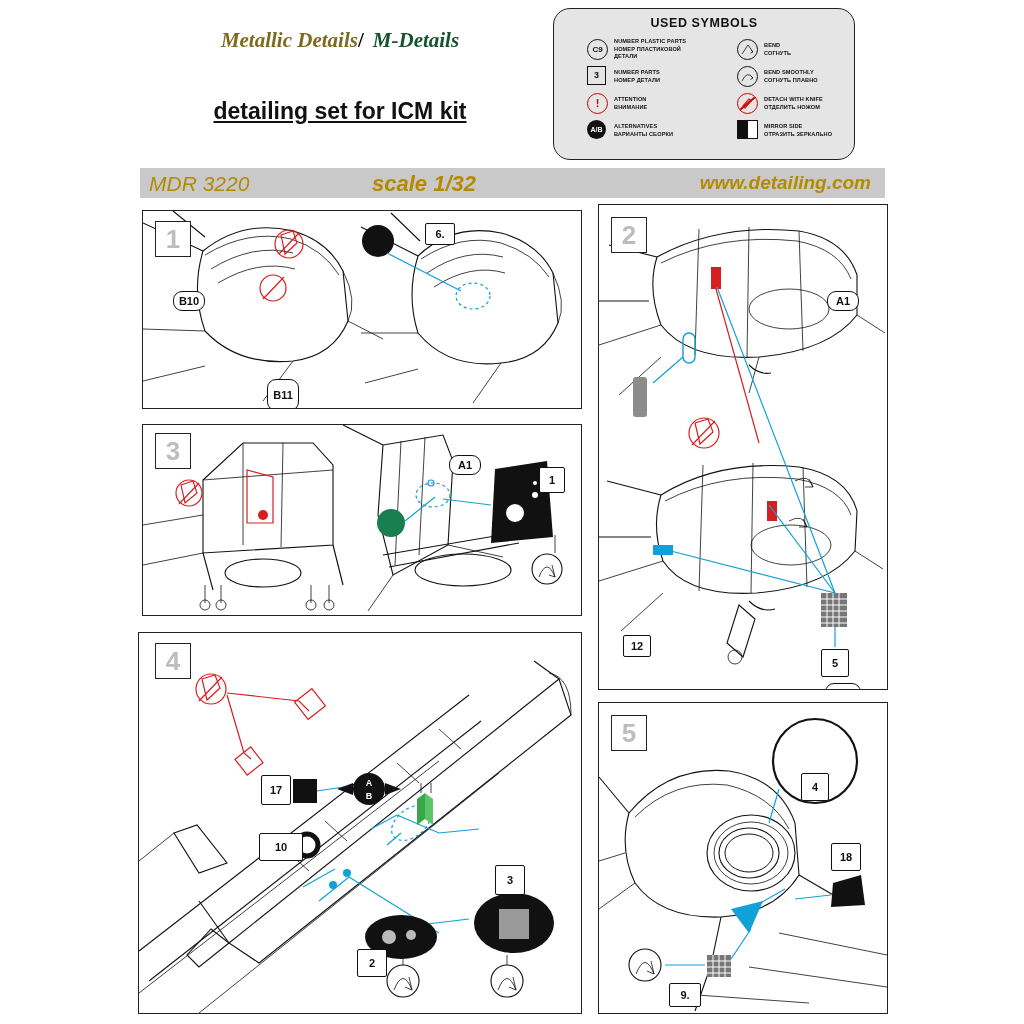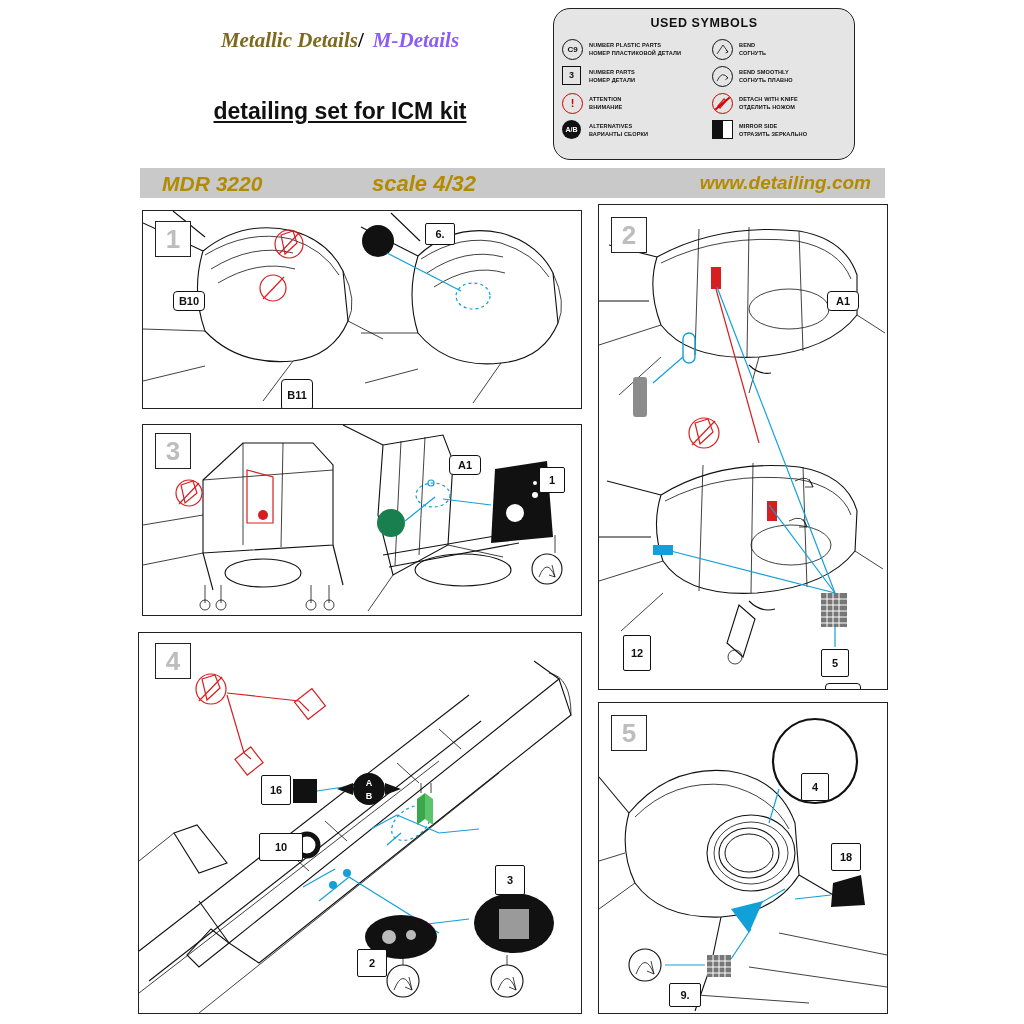--- a/index.html
+++ b/index.html
@@ -33,21 +33,21 @@
   .brand-line {
     font-family: "Liberation Serif", serif;
     font-style: italic;
     font-weight: bold;
     font-size: 21px;
     letter-spacing: 0px;
     white-space: nowrap;
   }
   .brand-metallic { color: #7d6a1e; }
   .brand-slash { color: #000; font-style: normal; }
-  .brand-m { color: #8b5cf6; margin-left: 9px; }
+  .brand-m { color: #14532d; margin-left: 9px; }
 
   .title-main {
     position: absolute;
     left: 140px;
     top: 60px;
     width: 400px;
     text-align: center;
     font-size: 30px;
     font-weight: bold;
     letter-spacing: 0.4px;
@@ -94,20 +94,21 @@
     display: flex;
     align-items: center;
     height: 27px;
   }
   .legend-ico {
     width: 22px;
     height: 22px;
     flex: 0 0 22px;
     margin-right: 5px;
     position: relative;
+    margin-left: 25px;
   }
   .legend-txt {
     font-size: 5.6px;
     line-height: 7.6px;
     font-weight: bold;
     letter-spacing: 0.1px;
   }
   .legend-txt .l1 { display: block; }
   .legend-txt .l2 { display: block; }
 
@@ -164,22 +165,22 @@
   
   .infobar {
     position: absolute;
     left: 140px;
     top: 168px;
     width: 745px;
     height: 30px;
     background: #c9c9c9;
   }
   .infobar .code {
-    position: absolute; left: 22px; top: 4px;
-    font-size: 21px; font-weight: bold; font-style: italic;
+    position: absolute; left: 9px; top: 4px;
+    font-size: 21px; font-weight: normal; font-style: italic;
     color: #b38b00;
   }
   .infobar .scale {
     position: absolute; left: 232px; top: 3px;
     font-size: 22px; font-weight: bold; font-style: italic;
     color: #b38b00;
   }
   .infobar .site {
     position: absolute; right: 14px; top: 4px;
     font-size: 19px; font-weight: bold; font-style: italic;
@@ -215,21 +216,21 @@
     position: absolute;
     border: 1.4px solid #111;
     background: #fff;
     font-size: 11px;
     font-weight: bold;
     display: flex; align-items: center; justify-content: center;
     z-index: 6;
     padding: 0 3px;
     box-sizing: border-box;
   }
-  .tag.round { border-radius: 4px; }
+  .tag.round { border-radius: 9px; }
   .tag.sq { border-radius: 2px; }
 
   svg { position: absolute; left: 0; top: 0; overflow: visible; }
 
   .pt { fill: none; stroke: #111; stroke-width: 1.1; }
   .pt-thin { fill: none; stroke: #111; stroke-width: 0.8; }
   .red { fill: none; stroke: #d81f1f; stroke-width: 1.2; }
   .blue { fill: none; stroke: #12a0d8; stroke-width: 1.2; }
   .dash { stroke-dasharray: 3 3; }
 </style>
@@ -357,21 +358,21 @@
             <span class="l2">ОТРАЗИТЬ ЗЕРКАЛЬНО</span>
           </div>
         </div>
 
       </div>
     </div>
   </div>
 
   <div class="infobar">
     <div class="code">MDR 3220</div>
-    <div class="scale">scale 4/32</div>
+    <div class="scale">scale 1/32</div>
     <div class="site">www.detailing.com</div>
   </div>
 
   <div class="panel" id="panel-1">
     <div class="step-num" style="left:12px; top:10px;">1</div>
     <svg width="438" height="197" viewBox="0 0 438 197">
 
       <path class="pt" d="M60 40 Q100 8 150 20 Q185 30 200 60 L205 110 Q190 145 150 150 Q95 155 62 120 Q48 80 60 40 Z"></path>
       <path class="pt-thin" d="M62 44 Q105 18 148 28 Q180 38 196 64"></path>
       <path class="pt-thin" d="M68 58 Q110 32 150 42"></path>
@@ -399,21 +400,21 @@
       <path class="pt" d="M248 2 L277 30"></path>
       <path class="pt-thin" d="M218 122 L275 122"></path>
       <path class="pt-thin" d="M275 158 L222 172"></path>
       <path class="pt-thin" d="M358 152 L330 192"></path>
       <ellipse cx="330" cy="85" rx="17" ry="13" class="blue dash"></ellipse>
 
       <circle cx="235" cy="30" r="16" fill="#111"></circle>
       <path class="blue" d="M244 42 L318 80"></path>
     </svg>
     <div class="tag round" style="left:30px; top:80px; width:32px; height:20px;">B10</div>
-    <div class="tag round" style="left:138px; top:168px; width:32px; height:32px;">B11</div>
+    <div class="tag round" style="left:124px; top:168px; width:32px; height:32px;">B11</div>
     <div class="tag sq" style="left:282px; top:12px; width:30px; height:22px;">6.</div>
   </div>
 
   <div class="panel" id="panel-3">
     <div class="step-num" style="left:12px; top:8px;">3</div>
     <svg width="438" height="190" viewBox="0 0 438 190">
 
       <path class="pt" d="M60 55 L100 18 L170 18 L190 40 L190 120 L60 128 Z"></path>
       <path class="pt-thin" d="M100 18 L100 120"></path>
       <path class="pt-thin" d="M140 18 L138 122"></path>
@@ -528,21 +529,21 @@
       <circle cx="272" cy="302" r="5" fill="#bbb"></circle>
 
       <circle cx="264" cy="348" r="16" class="pt"></circle>
       <path class="pt-thin" d="M255 357 Q264 334 273 357"></path>
       <path class="pt-thin" d="M270 344 L273 357 L266 354"></path>
       <circle cx="368" cy="348" r="16" class="pt"></circle>
       <path class="pt-thin" d="M359 357 Q368 334 377 357"></path>
       <path class="pt-thin" d="M374 344 L377 357 L370 354"></path>
       <path class="pt-thin" d="M264 324 L264 332 M368 322 L368 332"></path>
     </svg>
-    <div class="tag sq" style="left:122px; top:142px; width:30px; height:30px;">16</div>
+    <div class="tag sq" style="left:122px; top:142px; width:30px; height:30px;">17</div>
     <div class="tag sq" style="left:120px; top:200px; width:44px; height:28px;">10</div>
     <div class="tag sq" style="left:356px; top:232px; width:30px; height:30px;">3</div>
     <div class="tag sq" style="left:218px; top:316px; width:30px; height:28px;">2</div>
   </div>
 
   <div class="panel" id="panel-2">
     <div class="step-num" style="left:12px; top:12px;">2</div>
     <svg width="288" height="484" viewBox="0 0 288 484">
 
       <path class="pt" d="M58 52 Q120 18 200 26 Q246 34 258 70 L258 110 Q230 146 160 152 Q90 156 62 120 Q48 84 58 52 Z"></path>
@@ -600,21 +601,21 @@
         <path d="M228 388 V422 M234 388 V422 M240 388 V422"></path>
       </g>
 
       <path class="blue" d="M236 388 L118 82"></path>
       <path class="blue" d="M236 388 L170 300"></path>
       <path class="blue" d="M236 388 L64 344"></path>
       <path class="blue" d="M236 422 L236 442"></path>
     </svg>
     <div class="tag round" style="left:228px; top:86px; width:32px; height:20px;">A1</div>
     <div class="tag round" style="left:226px; top:478px; width:36px; height:20px;">A12</div>
-    <div class="tag sq" style="left:24px; top:430px; width:28px; height:36px;">12</div>
+    <div class="tag sq" style="left:24px; top:430px; width:28px; height:22px;">12</div>
     <div class="tag sq" style="left:222px; top:444px; width:28px; height:28px;">5</div>
   </div>
 
   <div class="panel" id="panel-5">
     <div class="step-num" style="left:12px; top:12px;">5</div>
     <svg width="288" height="310" viewBox="0 0 288 310">
 
       <path class="pt" d="M30 110 Q70 62 130 68 Q180 76 196 120 L200 172 Q176 210 122 214 Q62 216 36 180 Q20 146 30 110 Z"></path>
       <path class="pt-thin" d="M36 114 Q74 76 128 82 Q172 92 190 126"></path>
       <path class="pt" d="M0 74 L30 110"></path>

